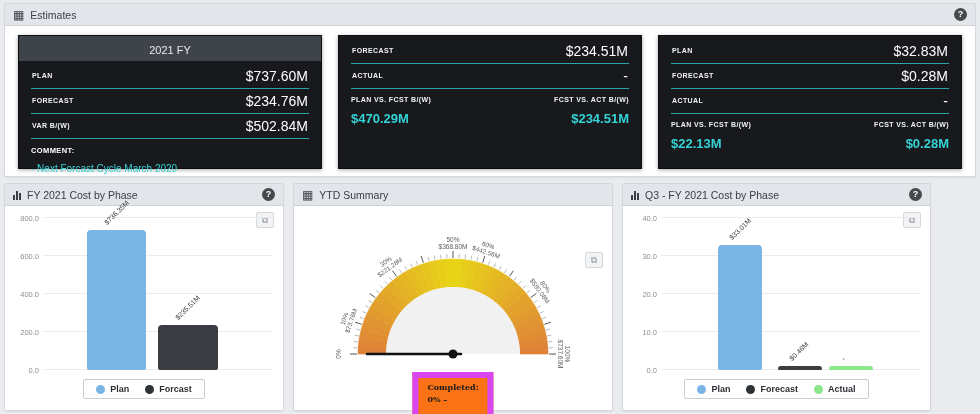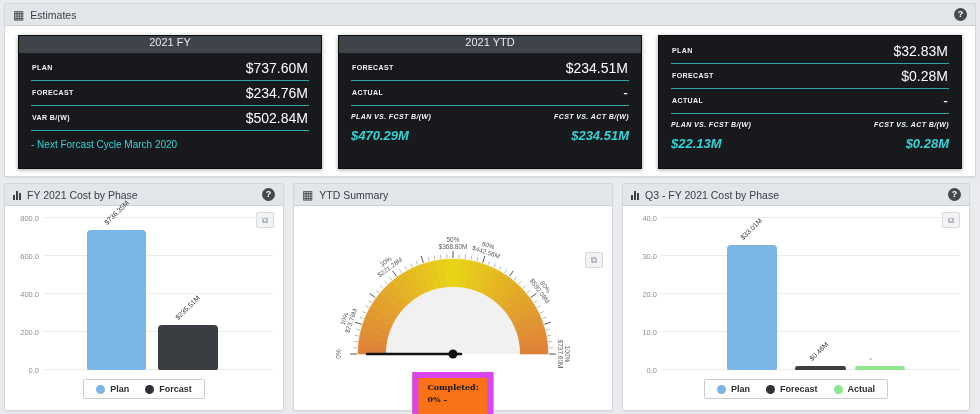--- a/index.html
+++ b/index.html
@@ -53,45 +53,45 @@
     border: 1px solid #0c0d0f;
     box-shadow: 0 1px 4px rgba(0,0,0,.35);
     height: 134px;
     color: #fff;
   }
   .est-title {
     background: #3f434a;
     text-align: center;
     font-size: 11px;
     color: #e8eaec;
-    padding: 0 0 5px;
+    padding: 8px 0 5px;
   }
   .est-body { padding: 3px 12px 0; }
   .est-row {
     display: flex; justify-content: space-between; align-items: center;
     border-bottom: 1px solid #2aa6a9;
     padding: 2px 1px 3px;
     height: 25px;
   }
   .est-row .lbl { font-size: 7px; font-weight: bold; letter-spacing: .4px; color: #f2f3f4; }
   .est-row .val { font-size: 14px; color: #fdfdfd; }
-  .est-footer { margin-top: 7px; font-style: italic; }
+  .est-footer { margin-top: 7px; }
   .est-footer .frow { display: flex; justify-content: space-between; }
   .est-footer .flbl { font-size: 7px; font-weight: bold; letter-spacing: .4px; color: #f2f3f4; }
   .est-footer .fval { font-size: 13px; font-weight: bold; color: #35d3d5; margin-top: 8px; }
   .comment-block { margin-top: 7px; }
   .comment-lbl { font-size: 7.5px; font-weight: bold; letter-spacing: .4px; }
   .comment-txt { margin-top: 8px; font-size: 10px; font-weight: normal; color: #35d3d5; }
 
   
   #bottom-row { display: flex; gap: 9px; }
   .chart-widget { height: 228px; position: relative; }
   #chart1-widget { width: 280px; }
   #gauge-widget  { width: 320px; }
-  #chart3-widget { width: 348px; }
+  #chart3-widget { width: 309px; }
 
   .export-btn {
     position: absolute;
     right: 9px;
     width: 18px; height: 16px;
     background: #f2f3f5;
     border: 1px solid #d7dadd;
     border-radius: 2px;
     color: #8d9296;
     font-size: 9px; line-height: 14px; text-align: center;
@@ -160,27 +160,27 @@
         </div>
         <div class="est-row">
           <span class="lbl">FORECAST</span>
           <span class="val">$234.76M</span>
         </div>
         <div class="est-row">
           <span class="lbl">VAR B/(W)</span>
           <span class="val">$502.84M</span>
         </div>
         <div class="comment-block">
+          <div class="comment-lbl">COMMENT:</div>
           <div class="comment-txt">- Next Forcast Cycle March 2020</div>
         </div>
       </div>
     </div>
 
     <div class="est-panel">
-      <div class="est-title">2021 YTD</div>
       <div class="est-body">
         <div class="est-row">
           <span class="lbl">FORECAST</span>
           <span class="val">$234.51M</span>
         </div>
         <div class="est-row">
           <span class="lbl">ACTUAL</span>
           <span class="val">-</span>
         </div>
         <div class="est-footer">

